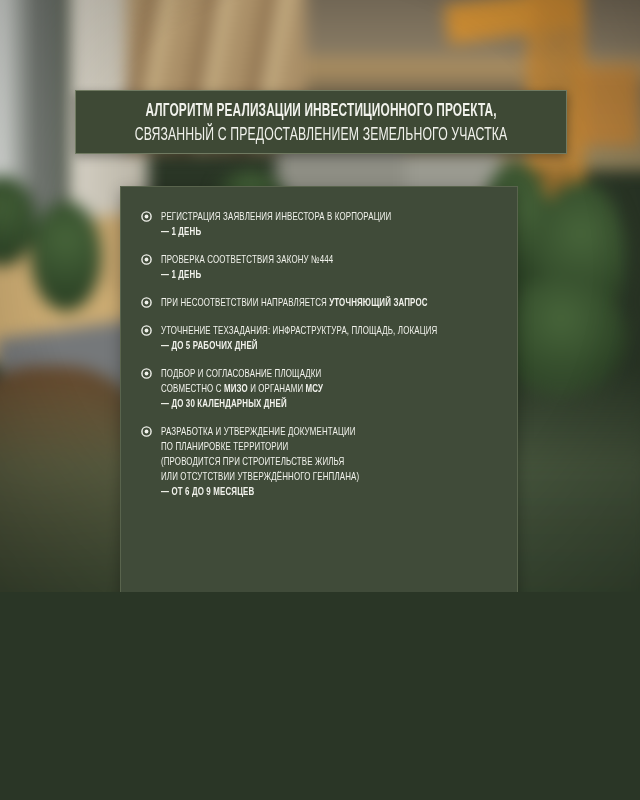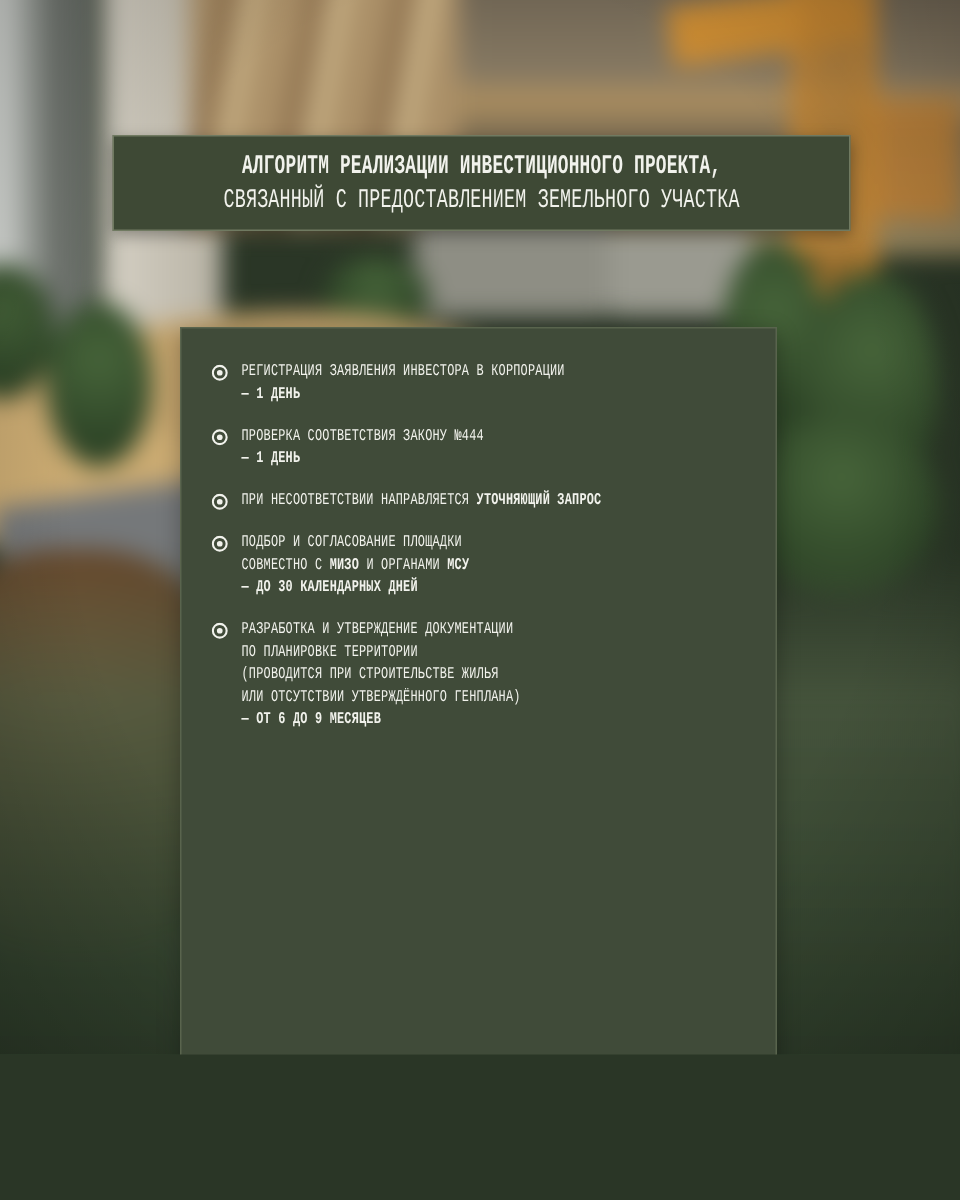--- a/index.html
+++ b/index.html
@@ -5,21 +5,21 @@
   :root{
     --header-bg:#3E4935;
     --header-border:rgba(172,182,150,.45);
     --panel-bg:#404B39;
     --panel-border:rgba(150,160,125,.3);
     --text:#F1F2EC;
   }
   *{margin:0;padding:0;box-sizing:border-box;}
   html,body{width:640px;height:800px;overflow:hidden;background:#2a3626;
     font-family:"Liberation Sans",sans-serif;}
-  .stage{position:relative;width:640px;height:703px;overflow:hidden;font-family:Liberation Mono, monospace;}
+  .stage{position:relative;width:640px;height:592px;overflow:hidden;}
 
   
   .bg{position:absolute;inset:0;overflow:hidden;}
   .bg-blur{position:absolute;inset:-24px;filter:blur(8px);}
   .shape{position:absolute;}
   .base{inset:0;background:linear-gradient(180deg,#867c69 0%,#93846c 10%,#8a8266 22%,#6d7352 33%,#55624238%,#4c5a3f 45%,#3a4a32 60%,#2d3b28 78%,#243122 100%);}
   .window{left:-24px;top:-24px;width:110px;height:300px;background:linear-gradient(90deg,#d7dad6 0 55%,#9ea39d 55% 70%,#6f746e 70% 100%);}
   .column{left:92px;top:-24px;width:80px;height:340px;background:linear-gradient(90deg,#d6d1c5,#b7b2a4);}
   .planks{left:150px;top:-24px;width:200px;height:200px;background:repeating-linear-gradient(100deg,#ab9068 0 26px,#8f7350 26px 40px,#c0a87e 40px 58px);}
   .shelf-top{left:330px;top:-24px;width:360px;height:110px;background:linear-gradient(180deg,#5d5548,#8c7e66);}
@@ -53,21 +53,21 @@
     background:var(--header-bg);border:1px solid var(--header-border);
     box-shadow:0 3px 10px rgba(0,0,0,.35);
     display:flex;flex-direction:column;align-items:center;justify-content:center;
     color:var(--text);text-align:center;}
   .title-main{font-size:18px;font-weight:bold;white-space:nowrap;
     transform:scaleX(.66);transform-origin:center;letter-spacing:.2px;}
   .title-sub{font-size:18px;font-weight:400;white-space:nowrap;
     transform:scaleX(.68);transform-origin:center;margin-top:3px;letter-spacing:.2px;}
 
   
-  .panel{position:absolute;left:120px;top:218px;width:398px;height:517px;
+  .panel{position:absolute;left:120px;top:186px;width:398px;height:517px;
     background:var(--panel-bg);border:1px solid var(--panel-border);
     box-shadow:0 4px 14px rgba(0,0,0,.3);
     padding:22px 18px 28px 20px;color:var(--text);}
   .steps{display:flex;flex-direction:column;gap:13px;}
   .step{display:flex;align-items:flex-start;gap:9px;}
   .bullet{flex:0 0 auto;margin-top:2px;}
   .step-text{transform:scaleX(.72);transform-origin:left top;}
   .step-line{font-size:11px;line-height:15px;white-space:nowrap;letter-spacing:.2px;}
   .step-line .b{font-weight:bold;}
 
@@ -151,20 +151,30 @@
           <div class="step-text">
             <div class="step-line"><span>ПРИ НЕСООТВЕТСТВИИ НАПРАВЛЯЕТСЯ </span><span class="b">УТОЧНЯЮЩИЙ ЗАПРОС</span></div>
           </div>
         </div>
         <div class="step">
           <svg class="bullet" width="11" height="11" viewBox="0 0 11 11">
             <circle cx="5.5" cy="5.5" r="4.6" fill="none" stroke="#F1F2EC" stroke-width="1.4"></circle>
             <circle cx="5.5" cy="5.5" r="1.9" fill="#F1F2EC"></circle>
           </svg>
           <div class="step-text">
+            <div class="step-line"><span>УТОЧНЕНИЕ ТЕХЗАДАНИЯ: ИНФРАСТРУКТУРА, ПЛОЩАДЬ, ЛОКАЦИЯ</span></div>
+            <div class="step-line"><span class="b">— ДО 5 РАБОЧИХ ДНЕЙ</span></div>
+          </div>
+        </div>
+        <div class="step">
+          <svg class="bullet" width="11" height="11" viewBox="0 0 11 11">
+            <circle cx="5.5" cy="5.5" r="4.6" fill="none" stroke="#F1F2EC" stroke-width="1.4"></circle>
+            <circle cx="5.5" cy="5.5" r="1.9" fill="#F1F2EC"></circle>
+          </svg>
+          <div class="step-text">
             <div class="step-line"><span>ПОДБОР И СОГЛАСОВАНИЕ ПЛОЩАДКИ</span></div>
             <div class="step-line"><span>СОВМЕСТНО С </span><span class="b">МИЗО</span><span> И ОРГАНАМИ </span><span class="b">МСУ</span></div>
             <div class="step-line"><span class="b">— ДО 30 КАЛЕНДАРНЫХ ДНЕЙ</span></div>
           </div>
         </div>
         <div class="step">
           <svg class="bullet" width="11" height="11" viewBox="0 0 11 11">
             <circle cx="5.5" cy="5.5" r="4.6" fill="none" stroke="#F1F2EC" stroke-width="1.4"></circle>
             <circle cx="5.5" cy="5.5" r="1.9" fill="#F1F2EC"></circle>
           </svg>

